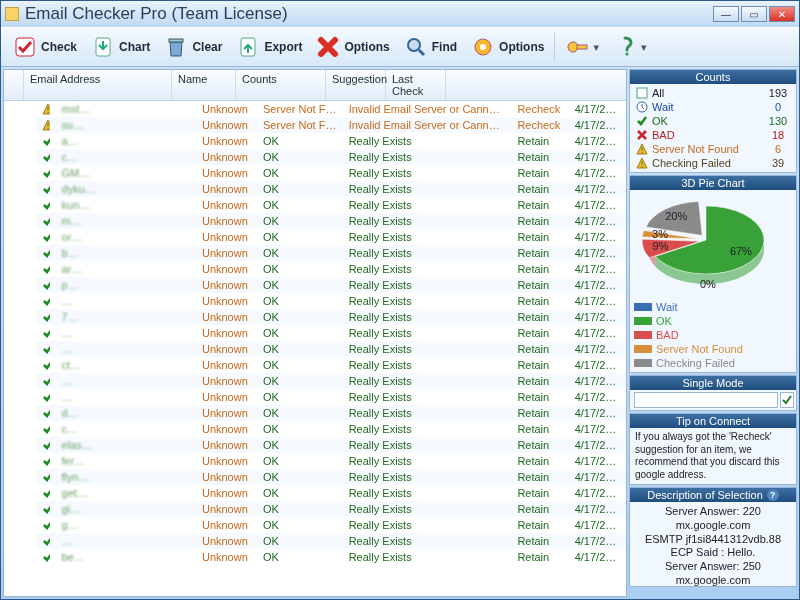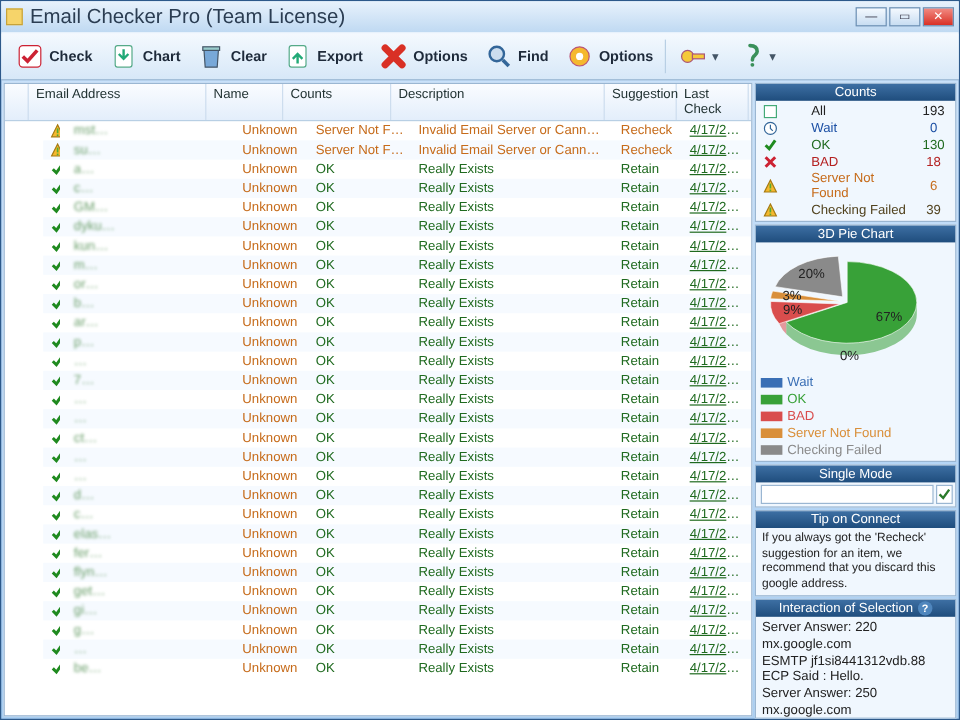--- a/index.html
+++ b/index.html
@@ -31,39 +31,39 @@
   .grid-body { flex:1; overflow-y: scroll; padding-left: 32px; }
   .row { display: flex; height: 16px; align-items: center; }
   .row:nth-child(even){ background:#f6faff; }
   .cell { padding: 1px 6px; overflow: hidden; white-space: nowrap; text-overflow: ellipsis; font-size: 11px; }
   .c-icon { width: 20px; display:flex; align-items:center; justify-content:center; }
   .c-email { width: 148px; color: #6ea16e; filter: blur(1.2px); }
   .c-name { width: 64px; color: #c66b1a; }
   .c-result { width: 90px; }
   .c-desc { width: 178px; }
   .c-sugg { width: 60px; }
-  .c-date { width: 60px; color: #1f6a1f; text-decoration: underline; }
+  .c-date { width: 60px; color: #1f6a1f; }
   .txt-orange { color:#c66b1a; }
   .txt-green { color:#1f6a1f; }
   .sidebar { width: 168px; margin: 2px 2px 2px 0; display: flex; flex-direction: column; gap: 2px; }
   .panel { border: 1px solid #9ab6d2; background: #f0f7fe; }
   .panel-h { background: linear-gradient(#3d6fa3,#1f4d7d); color: #fff; text-align: center; padding: 1px 0; font-size: 11px; display:flex; align-items:center; justify-content:center; gap:4px;}
   .counts-body { padding: 2px 6px; }
   .count-row { display: flex; align-items: center; gap: 4px; padding: 1px 0; }
-  .count-row .clabel { flex:1;margin-left:24px; }
+  .count-row .clabel { flex:1; }
   .count-row .cval { min-width: 24px; text-align: center; color: #274; }
   .chart-body { padding: 4px; }
   .legend { padding: 2px 4px; }
   .legend-row { display:flex; align-items:center; gap:4px; padding:1px 0; }
   .legend-sw { width:18px; height:8px; }
   .singlemode-body { display:flex; align-items:center; padding:2px 4px; gap:2px; }
   .sm-input { flex:1; height:16px; border:1px solid #9ab6d2; background:#fff; }
   .sm-go { width:16px; height:16px; display:flex; align-items:center; justify-content:center; border:1px solid #9ab6d2; background:#fff; }
   .tip-body, .inter-body { padding: 3px 5px; font-size: 10px; color: #222; line-height: 1.25; }
-  .inter-body { height: 84px; overflow: hidden; }
+  .inter-body { height: 84px; overflow: hidden; text-align: center; }
   .help-circle { width:12px; height:12px; border-radius:50%; background:#4f86bd; color:#fff; display:inline-flex; align-items:center; justify-content:center; font-size:9px; font-weight:bold; }
   ::-webkit-scrollbar { width:14px; }
   ::-webkit-scrollbar-track { background:#e4eef8; border-left:1px solid #c2d6ea; }
   ::-webkit-scrollbar-thumb { background:linear-gradient(#cfe2f5,#a9c8e6); border:1px solid #8fb0cf; border-radius:2px; }
 </style>
 </head>
 <body>
 
 <div class="window">
   <div class="titlebar">
@@ -160,21 +160,20 @@
     </div>
   </div>
 
   <div class="content">
     <div class="grid-wrap">
       <div class="grid-head">
         <div class="gh col-icon"></div>
         <div class="gh col-email">Email Address</div>
         <div class="gh col-name">Name</div>
         <div class="gh col-result">Counts</div>
-        <div class="gh col-desc">Description</div>
         <div class="gh col-sugg">Suggestion</div>
         <div class="gh col-date">Last Check</div>
       </div>
       <div class="grid-body" id="grid-body">
           <div class="row">
             <div class="cell c-icon">
               <svg width="12" height="12">
                 <path d="M6 1l5 10H1z" fill="#f5b82e" stroke="#a57a12"></path>
                 <rect x="5.3" y="4" width="1.4" height="4" fill="#5a3"></rect>
                 <rect x="5.3" y="9" width="1.4" height="1.4" fill="#5a3"></rect>
@@ -675,21 +674,21 @@
         </div>
       </div>
 
       <div class="panel">
         <div class="panel-h">Tip on Connect</div>
         <div class="tip-body">If you always got the 'Recheck' suggestion for an item, we recommend that you discard this google address.</div>
       </div>
 
       <div class="panel">
         <div class="panel-h">
-          <span>Interaction of Selection</span>
+          <span>Description of Selection</span>
           <span class="help-circle">?</span>
         </div>
         <div class="inter-body" id="inter-body">
             <div>Server Answer: 220 mx.google.com</div>
             <div>ESMTP jf1si8441312vdb.88</div>
             <div>ECP Said : Hello.</div>
             <div>Server Answer: 250 mx.google.com</div>
           </div>
       </div>
     </div>

